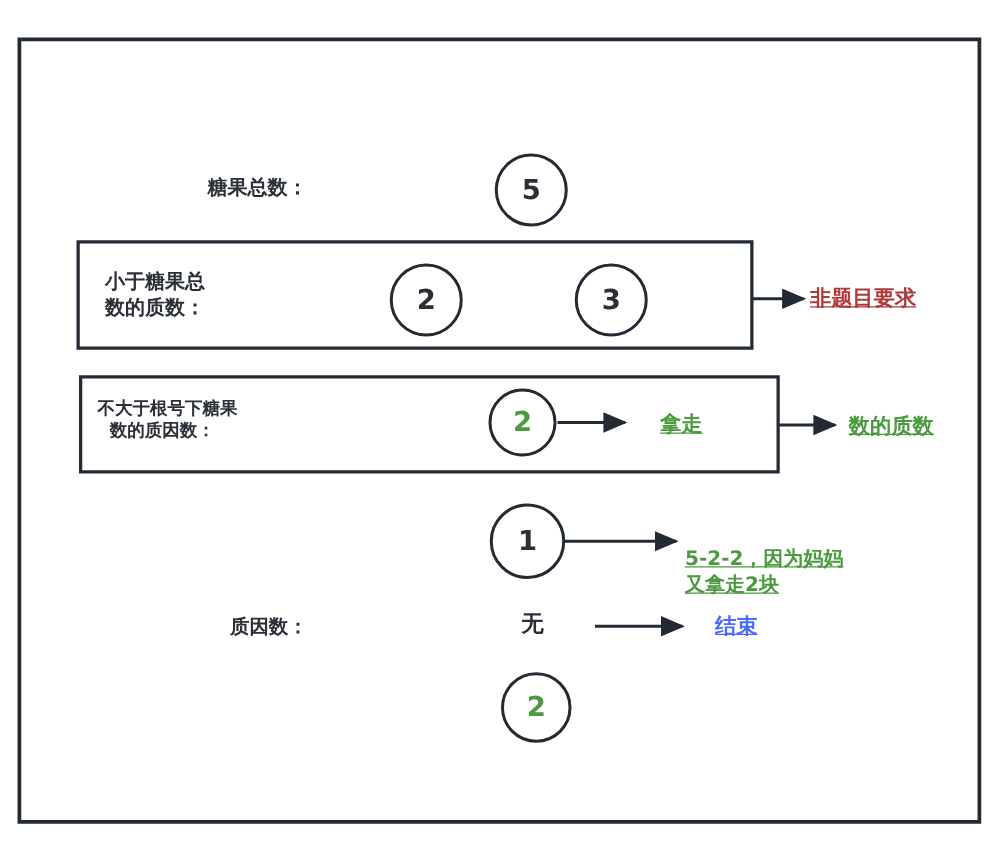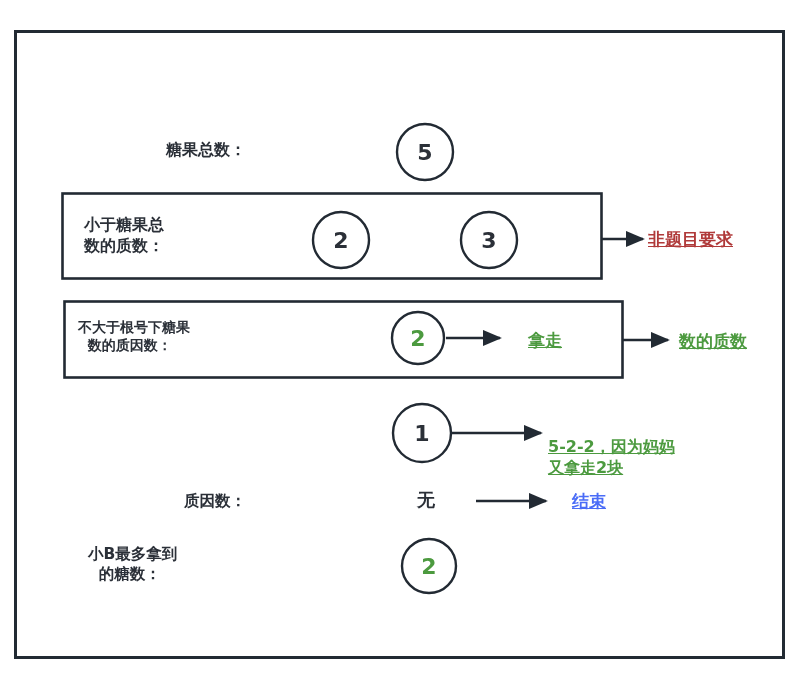--- a/index.html
+++ b/index.html
@@ -106,17 +106,15 @@
   <div class="ann" style="left:679px; top:330px; font-size:17px; color:#4c9a3f;">数的质数</div>
 
   <div class="num" style="left:402px; top:423px; width:40px; font-size:22px; color:#2b3038;">1</div>
   <div class="ann c" style="left:548px; top:410px; font-size:16px; color:#4c9a3f; text-align:left;margin-top:27px;">5-2-2，因为妈妈
 又拿走2块</div>
 
   <div class="lbl r" style="left:86px; top:491px; width:160px; font-size:15.5px;">质因数：</div>
   <div class="num" style="left:406px; top:491px; width:40px; font-size:18px; color:#2b3038;">无</div>
   <div class="ann" style="left:572px; top:490px; font-size:17px; color:#4a6cf7;">结束</div>
 
-  <div class="lbl" style="left:88px; top:544px; width:210px; font-size:15.5px;">小B最多拿到
-  的糖数：</div>
   <div class="num" style="left:409px; top:556px; width:40px; font-size:22px; color:#4c9a3f;">2</div>
 
 </div>
 
 </body></html>

